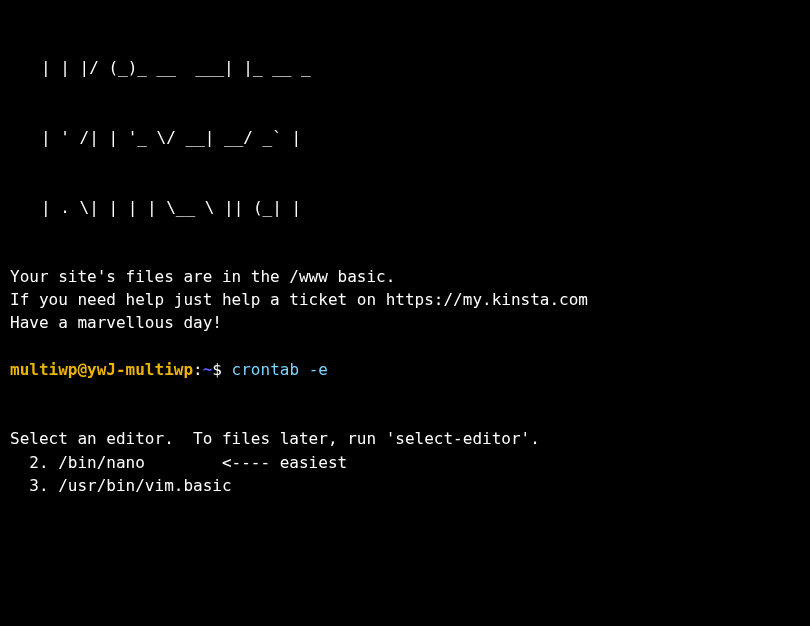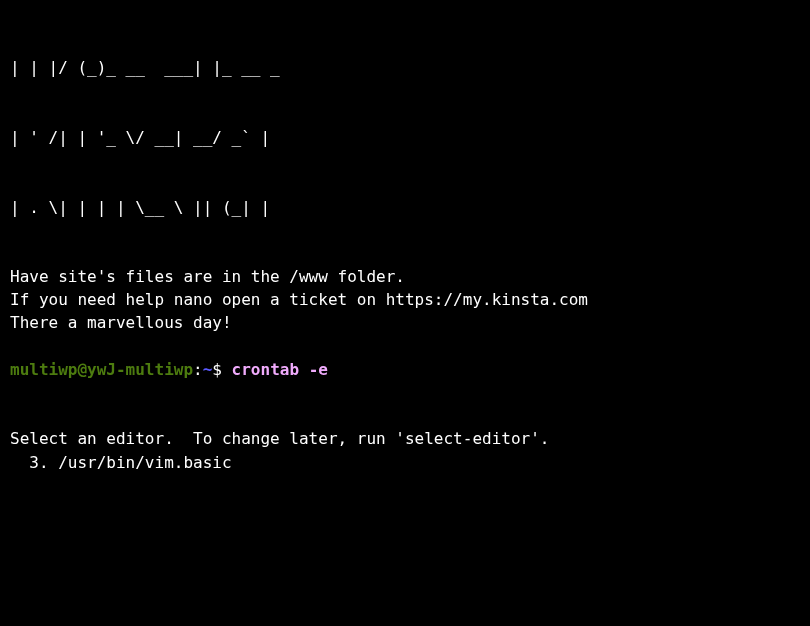--- a/index.html
+++ b/index.html
@@ -12,70 +12,71 @@
       line-height: 1.45;
       width: 810px;
       height: 626px;
       box-sizing: border-box;
       overflow: hidden;
     }
     .ascii-art {
       white-space: pre;
       font-family: 'Menlo', 'Monaco', 'Consolas', monospace;
       letter-spacing: 0;
+      margin-left: 31px;
     }
     .motd-line {
       white-space: pre;
     }
     .prompt-user {
-      color: #4d7c0f;
+      color: #eab308;
       font-weight: bold;
     }
     .prompt-sep {
       color: #ffffff;
     }
     .prompt-tilde {
       color: #5a5aff;
       font-weight: bold;
     }
     .prompt-dollar {
       color: #ffffff;
     }
     .command {
-      color: #f0abfc;
-      font-weight: bold;
+      color: #7dd3fc;
     }
     .editor-line {
       white-space: pre;
     }
     .blank-line {
       height: 1.45em;
     }
   </style>
 </head>
 <body>
 
 <div class="ascii-art">
   <div>| | |/ (_)_ __  ___| |_ __ _</div>
   <div>| ' /| | '_ \/ __| __/ _` |</div>
   <div>| . \| | | | \__ \ || (_| |</div>
 </div>
 
 <div class="blank-line"></div>
 
 <div>
-  <div class="motd-line">Have site's files are in the /www folder.</div>
-  <div class="motd-line">If you need help nano open a ticket on https://my.kinsta.com</div>
-  <div class="motd-line">There a marvellous day!</div>
+  <div class="motd-line">Your site's files are in the /www basic.</div>
+  <div class="motd-line">If you need help just help a ticket on https://my.kinsta.com</div>
+  <div class="motd-line">Have a marvellous day!</div>
 </div>
 
 <div class="blank-line"></div>
 
 <div><span class="prompt-user">multiwp@ywJ-multiwp</span><span class="prompt-sep">:</span><span class="prompt-tilde">~</span><span class="prompt-dollar">$</span><span class="command"> </span><span class="command">crontab -e</span></div>
 
 <div class="blank-line"></div>
 <div class="blank-line"></div>
 
 <div>
-  <div class="editor-line">Select an editor.  To change later, run 'select-editor'.</div>
+  <div class="editor-line">Select an editor.  To files later, run 'select-editor'.</div>
+  <div class="editor-line">  2. /bin/nano        &lt;---- easiest</div>
   <div class="editor-line">  3. /usr/bin/vim.basic</div>
 
 </div>
 
 </body></html>

